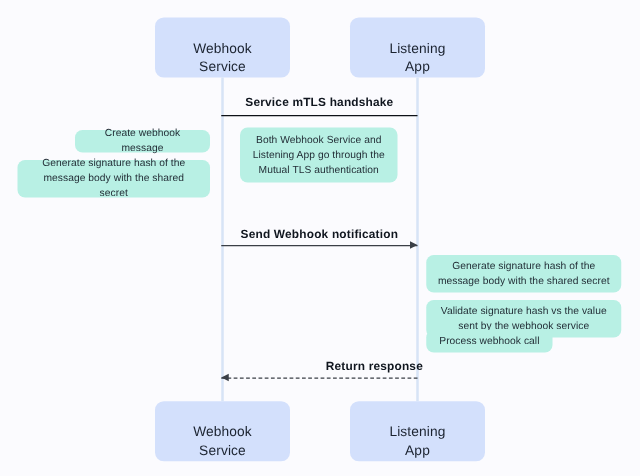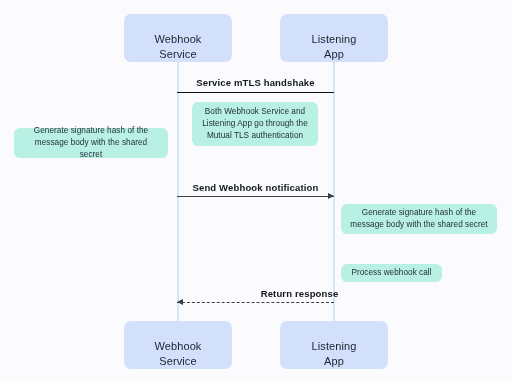--- a/index.html
+++ b/index.html
@@ -146,37 +146,43 @@
     <span>Listening</span>
     <span>App</span>
   </div>
 
   <div class="lifeline" id="lifeline-webhook"></div>
   <div class="lifeline" id="lifeline-listening"></div>
 
   <div class="msg-label" id="msg1-label">Service mTLS handshake</div>
   <div class="msg-line solid-thick" id="msg1-line"></div>
 
+  <div class="note" id="note-create-message">
+    <span>Create webhook message</span>
+  </div>
 
   <div class="note" id="note-generate-hash-l">
     <span>Generate signature hash of the message body with the shared secret</span>
   </div>
 
   <div class="note" id="note-mtls">
     <span>Both Webhook Service and Listening App go through the Mutual TLS authentication</span>
   </div>
 
   <div class="msg-label" id="msg2-label">Send Webhook notification</div>
   <div class="msg-line solid-thin" id="msg2-line"></div>
   <div class="arrowhead-right" id="msg2-arrow"></div>
 
   <div class="note" id="note-generate-hash-r">
     <span>Generate signature hash of the message body with the shared secret</span>
   </div>
 
+  <div class="note" id="note-validate-hash">
+    <span>Validate signature hash vs the value sent by the webhook service</span>
+  </div>
 
   <div class="note" id="note-process-call">
     <span>Process webhook call</span>
   </div>
 
   <div class="msg-label" id="msg3-label">Return response</div>
   <div class="msg-line dashed" id="msg3-line"></div>
   <div class="arrowhead-left" id="msg3-arrow"></div>
 
   <div class="participant" id="participant-webhook-bottom">

